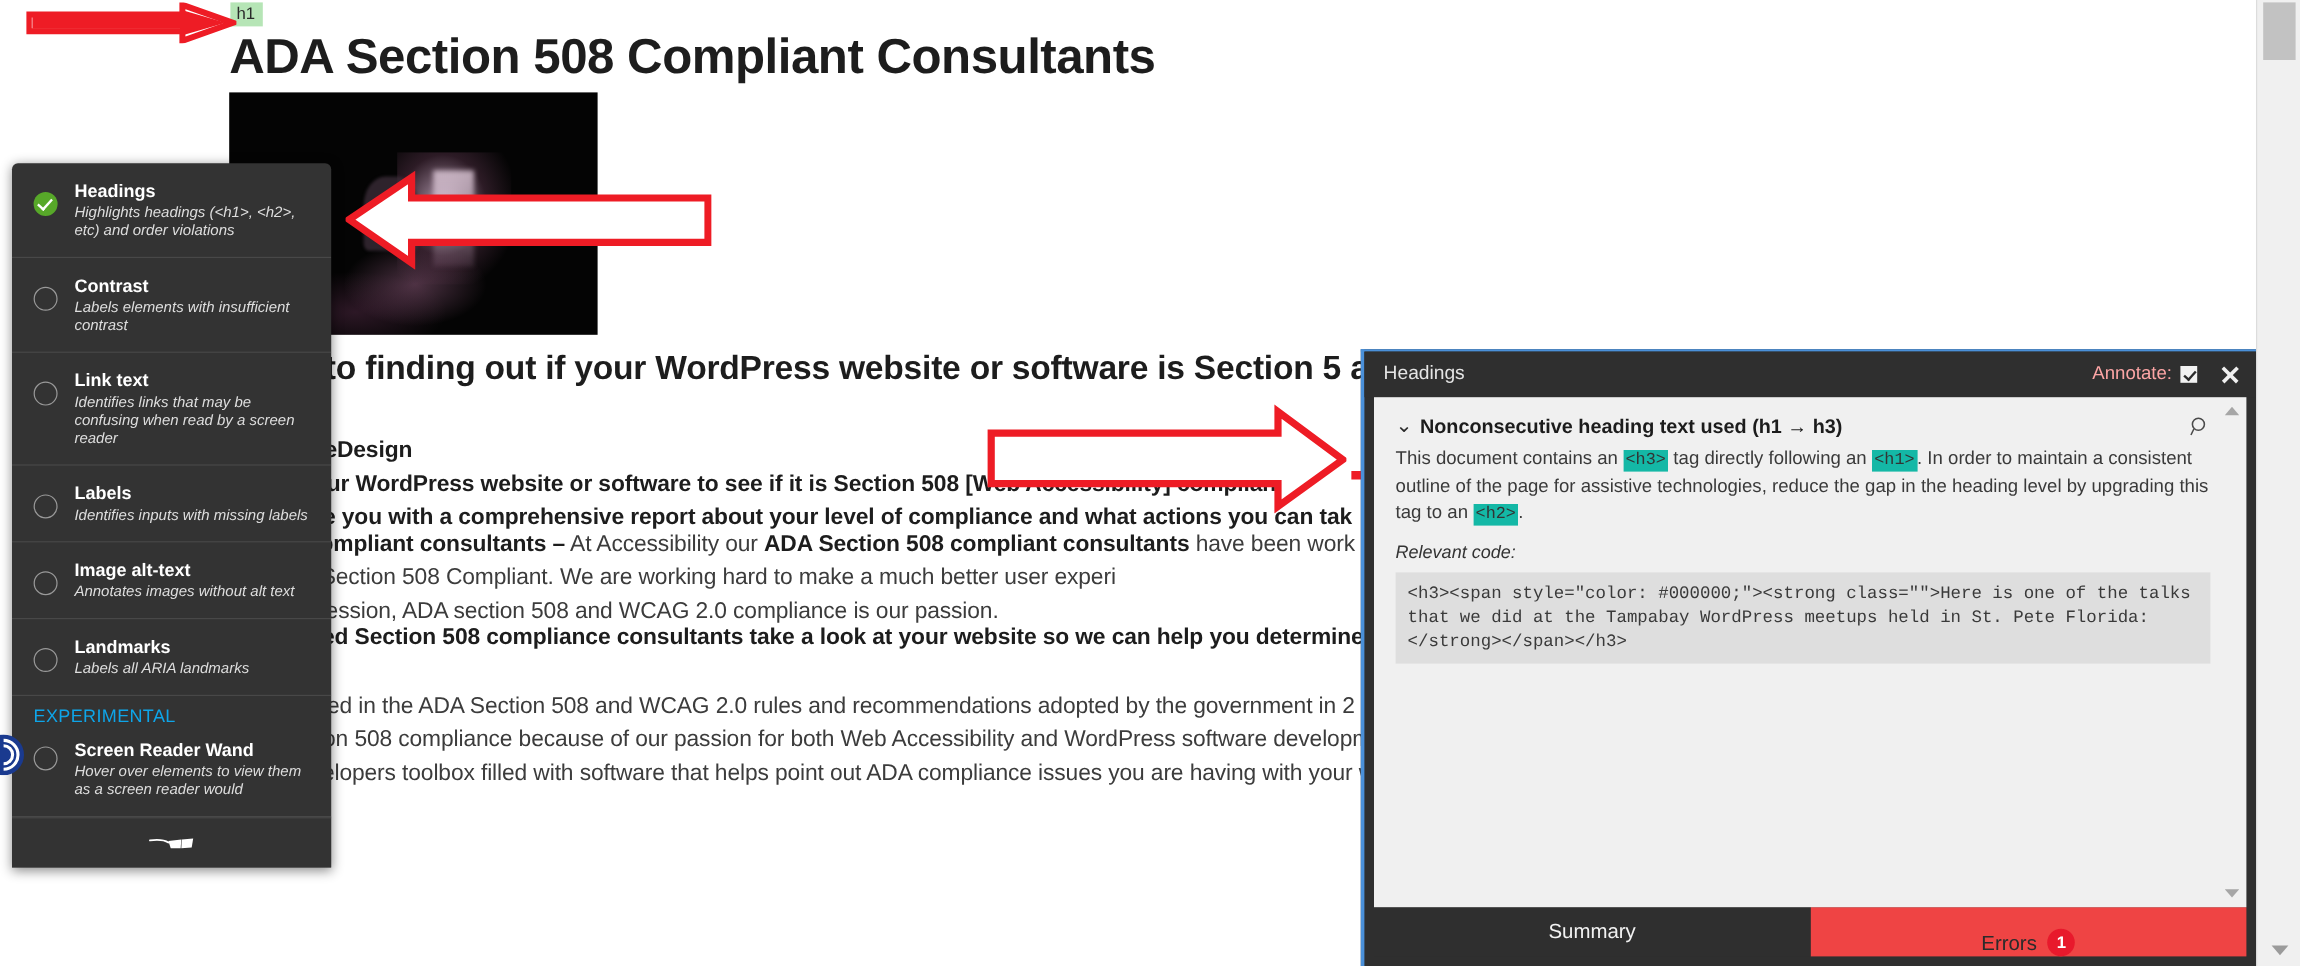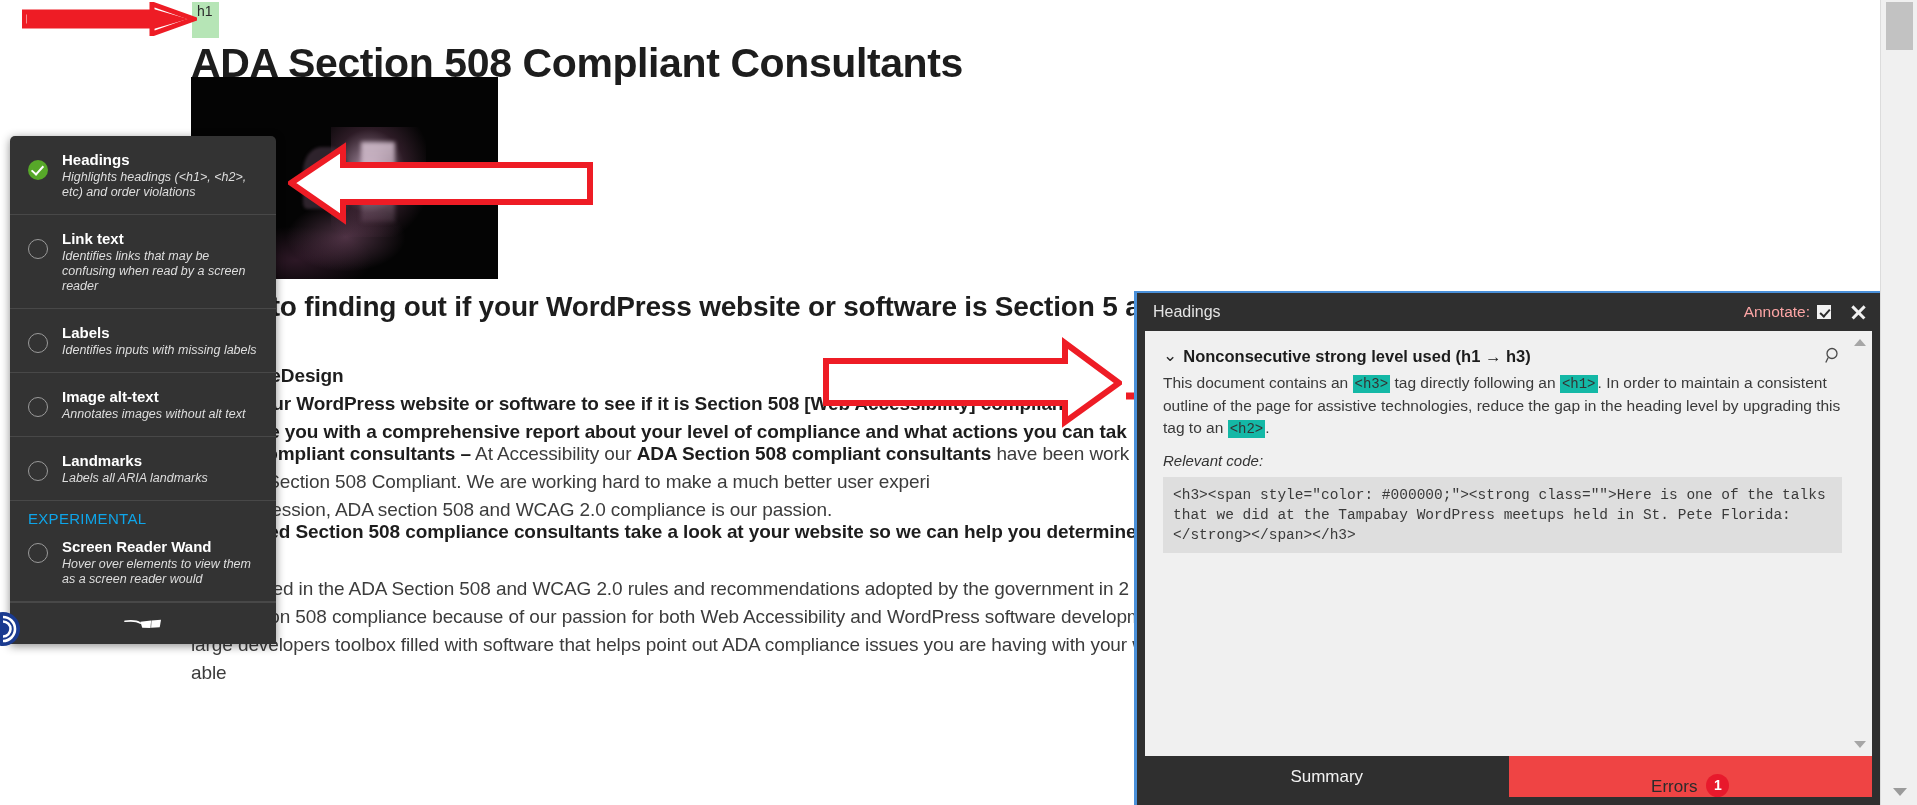--- a/index.html
+++ b/index.html
@@ -35,21 +35,21 @@
     top: 0;
     width: 1160px;
   }
 
   .h1-badge {
     display: inline-block;
     background: #b6e5b6;
     color: #2a2a2a;
     font-size: 14px;
     line-height: 17px;
-    padding: 1px 6px 18px 5px;
+    padding: 1px 6px 2px 5px;
     font-family: "Liberation Sans", sans-serif;
     margin-left: 1px;
   }
 
   h1.page-title {
     font-family: "Liberation Sans Narrow", "Liberation Sans", sans-serif;
     font-size: 41px;
     font-weight: bold;
     color: #1d1d1d;
     margin: 0;
@@ -454,20 +454,27 @@
   <div class="tool-menu">
 
     <div class="tool-item">
       <div class="tool-radio checked"></div>
       <div class="tool-txt">
         <div class="tool-name">Headings</div>
         <div class="tool-desc">Highlights headings (&lt;h1&gt;, &lt;h2&gt;, etc) and order violations</div>
       </div>
     </div>
 
+    <div class="tool-item">
+      <div class="tool-radio"></div>
+      <div class="tool-txt">
+        <div class="tool-name">Contrast</div>
+        <div class="tool-desc">Labels elements with insufficient contrast</div>
+      </div>
+    </div>
 
     <div class="tool-item">
       <div class="tool-radio"></div>
       <div class="tool-txt">
         <div class="tool-name">Link text</div>
         <div class="tool-desc">Identifies links that may be confusing when read by a screen reader</div>
       </div>
     </div>
 
     <div class="tool-item">
@@ -545,21 +552,21 @@
       <span class="hl-check"></span>
       <span class="hl-close"></span>
     </div>
 
     <div class="hl-body">
       <div class="hl-scroll-up"></div>
       <div class="hl-scroll-down"></div>
 
       <div class="hl-issue-row">
         <span class="hl-chevron">⌄</span>
-        <span class="hl-issue-title">Nonconsecutive strong level used (h1 → h3)</span>
+        <span class="hl-issue-title">Nonconsecutive heading text used (h1 → h3)</span>
         <svg class="hl-magnifier" width="17" height="17" viewBox="0 0 17 17">
           <circle cx="7" cy="6.5" r="5" fill="none" stroke="#4a4a4a" stroke-width="1.3"></circle>
           <line x1="3.2" y1="10.5" x2="0.8" y2="15.5" stroke="#4a4a4a" stroke-width="1.3"></line>
         </svg>
       </div>
 
       <p class="hl-desc" id="issue-desc">This document contains an <code class="tagchip">&lt;h3&gt;</code> tag directly following an <code class="tagchip">&lt;h1&gt;</code>. In order to maintain a consistent outline of the page for assistive technologies, reduce the gap in the heading level by upgrading this tag to an <code class="tagchip">&lt;h2&gt;</code>.</p>
 
       <div class="hl-relevant">Relevant code:</div>
 

